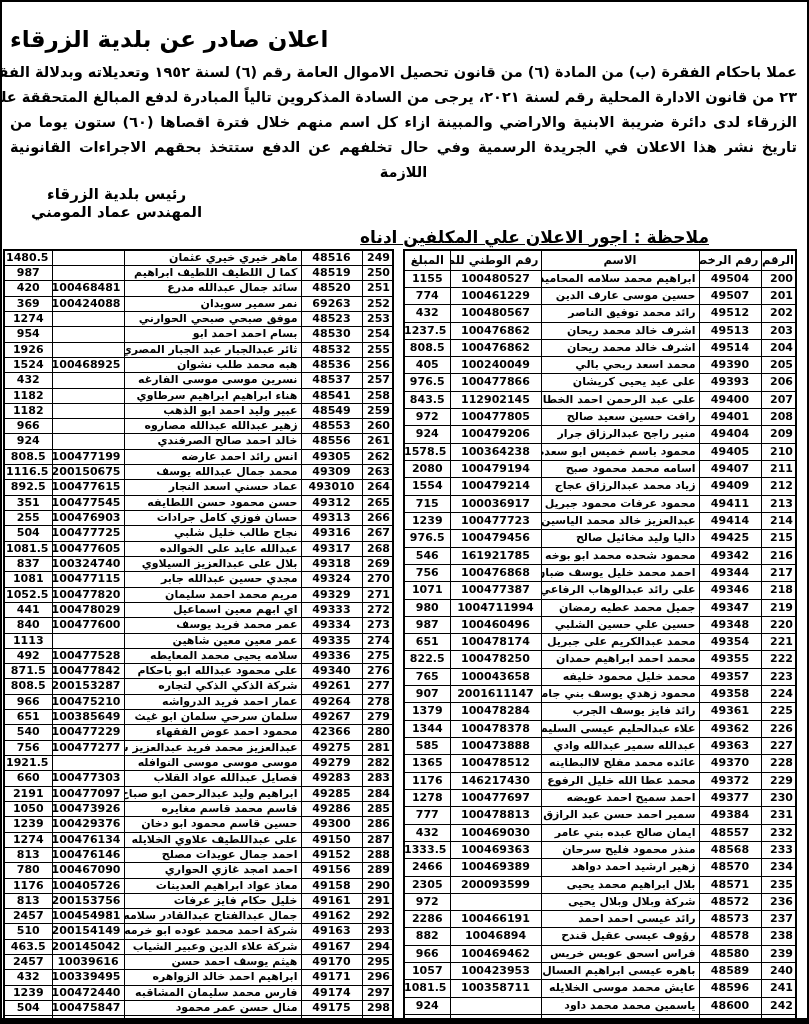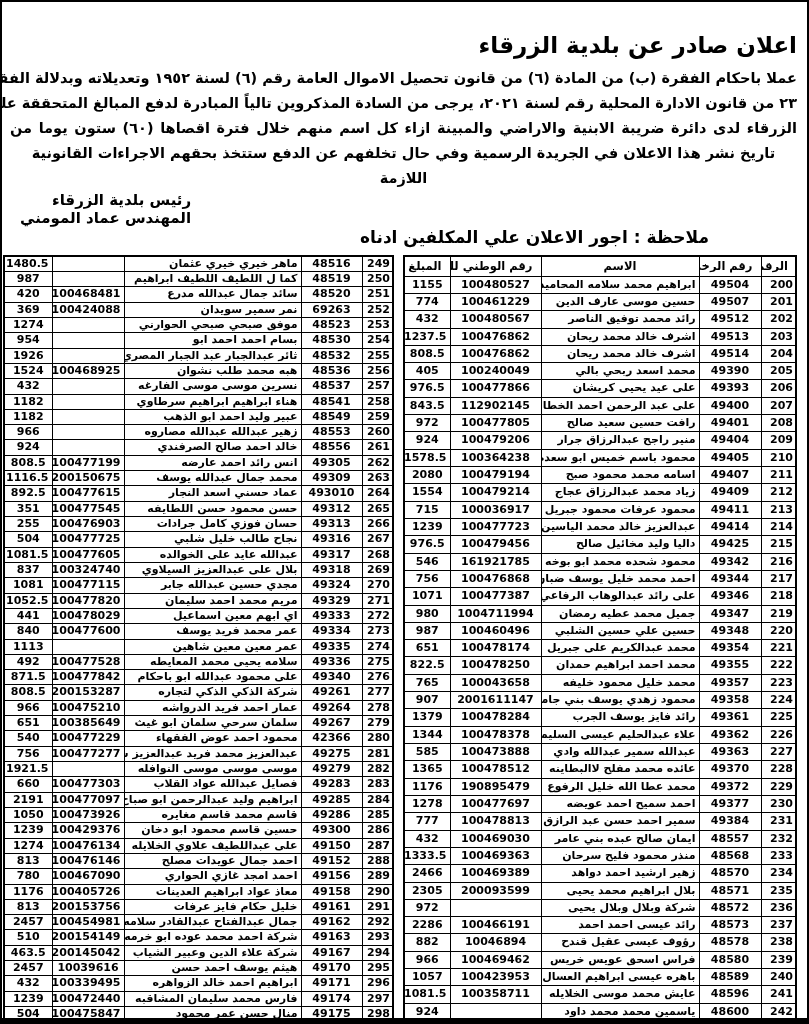--- a/index.html
+++ b/index.html
@@ -12,52 +12,52 @@
   .page {
     width: 809px;
     height: 1024px;
     background: #fff;
     border: 2px solid #000;
     border-bottom: 6px solid #000;
     padding: 6px 10px 6px 8px;
     overflow: hidden;
   }
   .doc-title {
-    text-align: right;
+    text-align: left;
     font-size: 23px;
     font-weight: bold;
-    margin: 24px 0 8px 0;
+    margin: 18px 0 8px 0;
     letter-spacing: -0.5px;
   }
   .body-text { font-weight: bold; font-size: 14.5px; }
   .body-line {
     text-align: justify;
     text-align-last: justify;
     line-height: 1.72;
     white-space: nowrap;
   }
   .body-line.center-line {
-    text-align: center;
     text-align-last: center;
     white-space: normal;
   }
   .sig-note-area { position: relative; height: 62px; margin-top: 2px; }
   .signature {
     position: absolute;
-    left: 10px; top: -2px;
-    text-align: right;
+    left: 21px; top: -2px;
+    text-align: center;
     font-weight: bold;
     font-size: 15px;
     line-height: 1.25;
   }
   .note-line {
     position: absolute;
-    right: 88px; bottom: 8px;
+    right: 88px; bottom: 2px;
     font-weight: bold;
     font-size: 17px;
+    text-decoration: underline;
   }
   .tables-wrap {
     display: flex;
     gap: 9px;
     align-items: flex-start;
   }
   table {
     border-collapse: collapse;
     table-layout: fixed;
     border: 2px solid #000;
@@ -65,21 +65,21 @@
   }
   th, td {
     border: 1px solid #000;
     font-size: 11px;
     line-height: 1.12;
     padding: 2px 3px;
     overflow: hidden;
     white-space: nowrap;
     text-align: center;
   }
-  th { font-size: 11.5px; padding: 3px 8px; }
+  th { font-size: 11.5px; padding: 3px 2px; }
   td.c0 { text-align: right; padding-right: 2px; }
   td.c2 { text-align: right; }
   .table-left td { padding-top: 1px; padding-bottom: 1px; }
   .table-right { width: 392px; }
   .table-left  { width: 389px; }
 </style>
 </head>
 <body>
 
 <div class="page">
@@ -321,21 +321,21 @@
             <td class="c0">228</td>
             <td class="c1">49370</td>
             <td class="c2">عائده محمد مفلح لاالبطاينه</td>
             <td class="c3">100478512</td>
             <td class="c4">1365</td>
           </tr>
           <tr>
             <td class="c0">229</td>
             <td class="c1">49372</td>
             <td class="c2">محمد عطا الله خليل الرفوع</td>
-            <td class="c3">190895479</td>
+            <td class="c3">146217430</td>
             <td class="c4">1176</td>
           </tr>
           <tr>
             <td class="c0">230</td>
             <td class="c1">49377</td>
             <td class="c2">احمد سميح احمد عويضه</td>
             <td class="c3">100477697</td>
             <td class="c4">1278</td>
           </tr>
           <tr>

